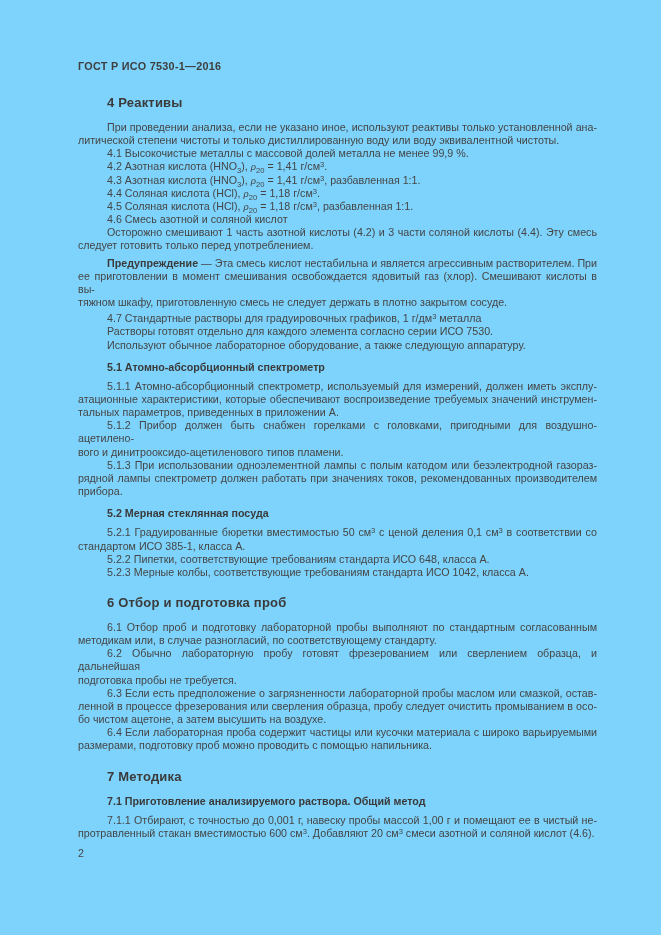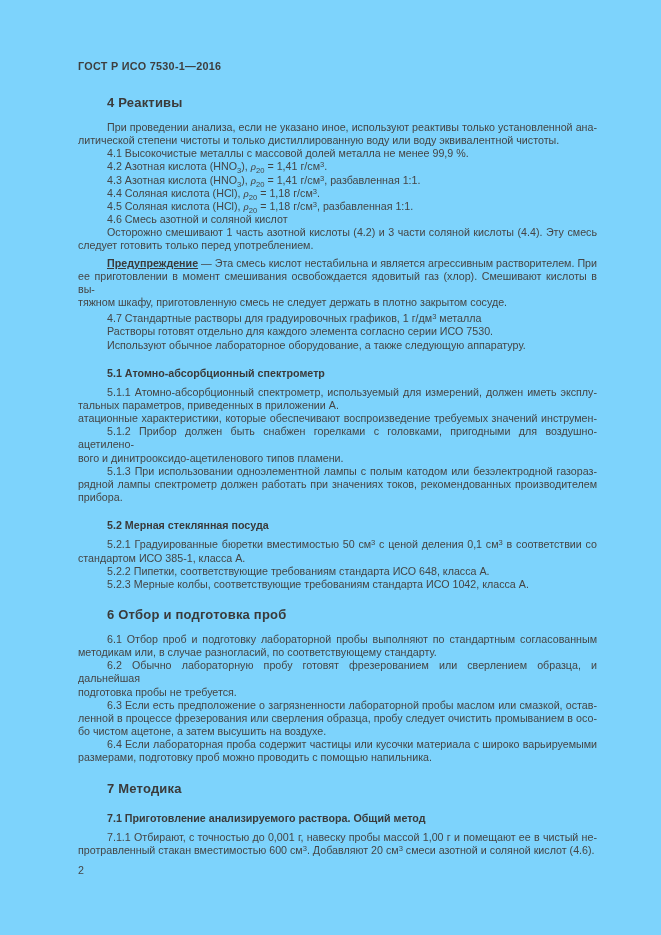--- a/index.html
+++ b/index.html
@@ -36,37 +36,37 @@
     color: #3a3a3a;
     letter-spacing: 0.2px;
     margin: 16px 0 10px 29px;
   }
   .section.first .sec-title { margin-top: 22px; }
   .sub-title {
     font-size: 10.7px;
     line-height: 13.15px;
     font-weight: 700;
     color: #3a3a3a;
-    margin: 15px 0 6px 29px;
+    margin: 9px 0 6px 29px;
   }
   .para {
     font-size: 10.7px;
     line-height: 13.15px;
   }
   .para.warning { margin: 4px 0 3px 0; }
   .line { line-height: 13.15px; min-height: 13.15px; }
   .line.first { text-indent: 29px; }
   .line.just { text-align: justify; text-align-last: justify; }
   .sub, .sup {
     font-size: 7.6px;
     line-height: 0;
   }
   .sub { vertical-align: -2.5px; }
   .sup { vertical-align: 3.5px; }
-  .b { font-weight: 700; color: #3a3a3a; text-decoration: underline; }
+  .b { font-weight: 700; color: #3a3a3a; }
   .rho {
     font-family: "Liberation Serif", serif;
     font-style: italic;
     font-size: 11px;
     line-height: 0;
   }
   .page-number {
     margin-top: 7px;
     font-size: 10.7px;
     line-height: 13px;
@@ -119,22 +119,22 @@
             <div class="line first">Растворы готовят отдельно для каждого элемента согласно серии ИСО 7530.</div>
           </div>
         </div>
         <div class="section">
           <div class="para">
             <div class="line first">Используют обычное лабораторное оборудование, а также следующую аппаратуру.</div>
           </div>
           <div class="sub-title">5.1 Атомно-абсорбционный спектрометр</div>
           <div class="para">
             <div class="line first just">5.1.1 Атомно-абсорбционный спектрометр, используемый для измерений, должен иметь эксплу-</div>
+            <div class="line just">атационные характеристики, которые обеспечивают воспроизведение требуемых значений инструмен-</div>
             <div class="line">тальных параметров, приведенных в приложении А.</div>
-            <div class="line just">атационные характеристики, которые обеспечивают воспроизведение требуемых значений инструмен-</div>
           </div>
           <div class="para">
             <div class="line first just">5.1.2 Прибор должен быть снабжен горелками с головками, пригодными для воздушно-ацетилено-</div>
             <div class="line">вого и динитрооксидо-ацетиленового типов пламени.</div>
           </div>
           <div class="para">
             <div class="line first just">5.1.3 При использовании одноэлементной лампы с полым катодом или безэлектродной газораз-</div>
             <div class="line just">рядной лампы спектрометр должен работать при значениях токов, рекомендованных производителем</div>
             <div class="line">прибора.</div>
           </div>

